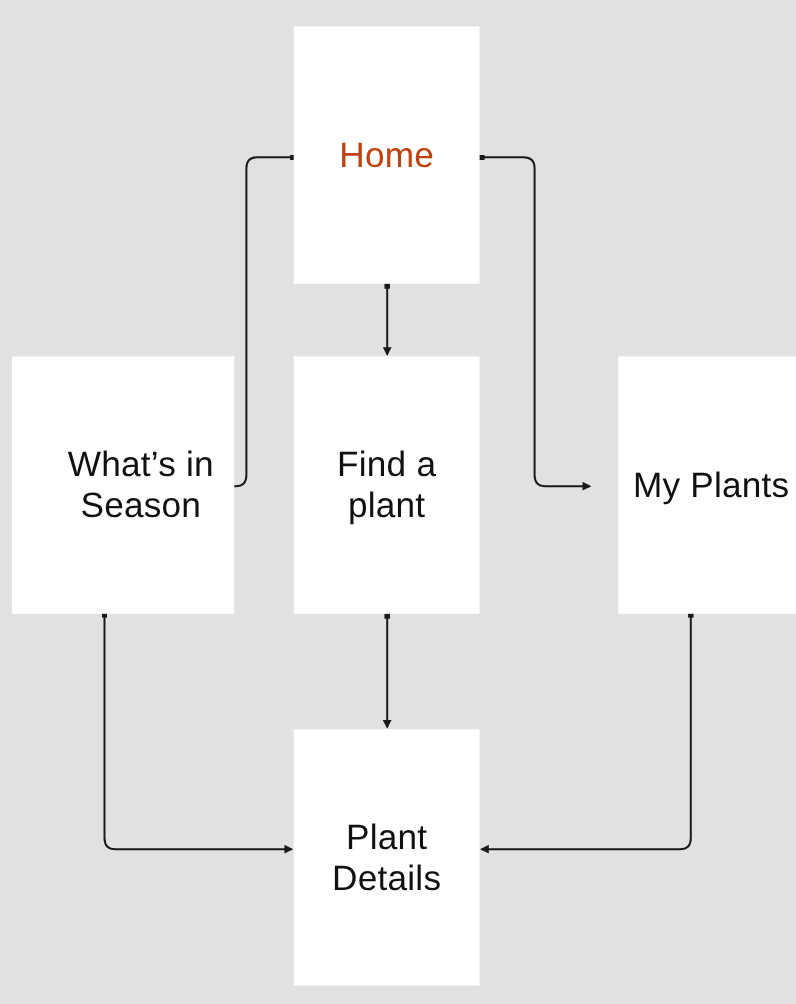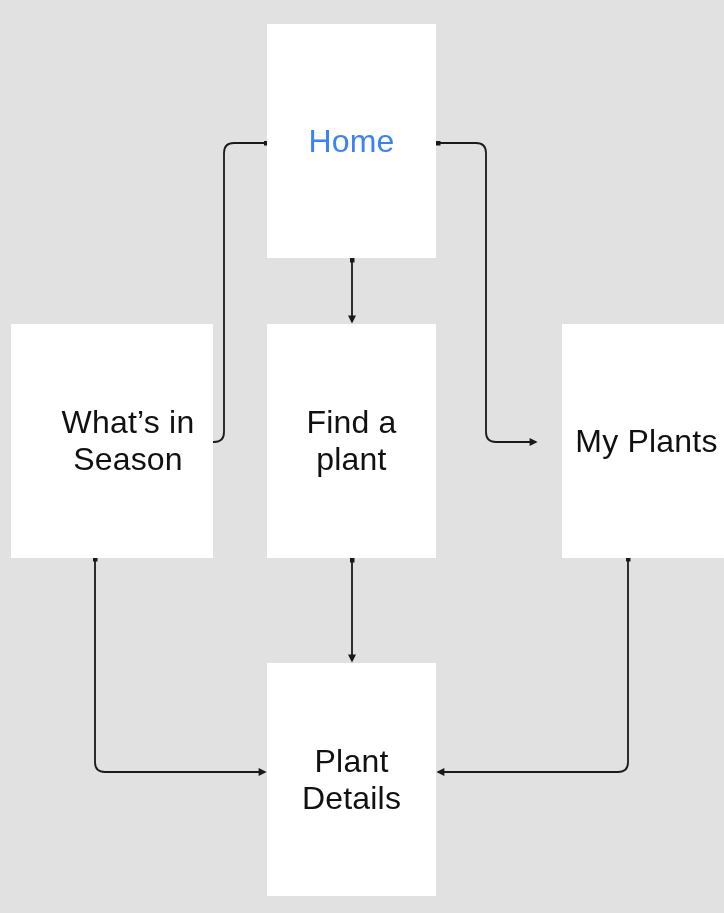--- a/index.html
+++ b/index.html
@@ -63,21 +63,21 @@
     </defs>
   <path d="M 266 143 H 234 Q 224 143 224 153 V 432 Q 224 442 214 442 H 183" fill="none" stroke="#1a1a1a" stroke-width="1.8" marker-start="url(#start-square)" marker-end="url(#arrow-head)"></path>
       <path d="M 438 143 H 476 Q 486 143 486 153 V 432 Q 486 442 496 442 H 536" fill="none" stroke="#1a1a1a" stroke-width="1.8" marker-start="url(#start-square)" marker-end="url(#arrow-head)"></path>
       <path d="M 352 260 V 322" fill="none" stroke="#1a1a1a" stroke-width="1.8" marker-start="url(#start-square)" marker-end="url(#arrow-head)"></path>
       <path d="M 352 560 V 661" fill="none" stroke="#1a1a1a" stroke-width="1.8" marker-start="url(#start-square)" marker-end="url(#arrow-head)"></path>
       <path d="M 95 559 V 762 Q 95 772 105 772 H 265" fill="none" stroke="#1a1a1a" stroke-width="1.8" marker-start="url(#start-square)" marker-end="url(#arrow-head)"></path>
       <path d="M 628 559 V 762 Q 628 772 618 772 H 438" fill="none" stroke="#1a1a1a" stroke-width="1.8" marker-start="url(#start-square)" marker-end="url(#arrow-head)"></path>
     </svg>
 
   <div class="node node-home" style="background: rgb(255, 255, 255);">
-    <span class="node-label" style="color: #3b82f6;">Home</span>
+    <span class="node-label" style="color: #c2410c;">Home</span>
   </div>
 
   <div class="node node-whats-in-season" style="background: rgb(255, 255, 255);">
     <span class="node-label" style="color: rgb(17, 17, 17);">What’s in
 Season</span>
   </div>
 
   <div class="node node-find-a-plant" style="background: rgb(255, 255, 255);">
     <span class="node-label" style="color: rgb(17, 17, 17);">Find a
 plant</span>

